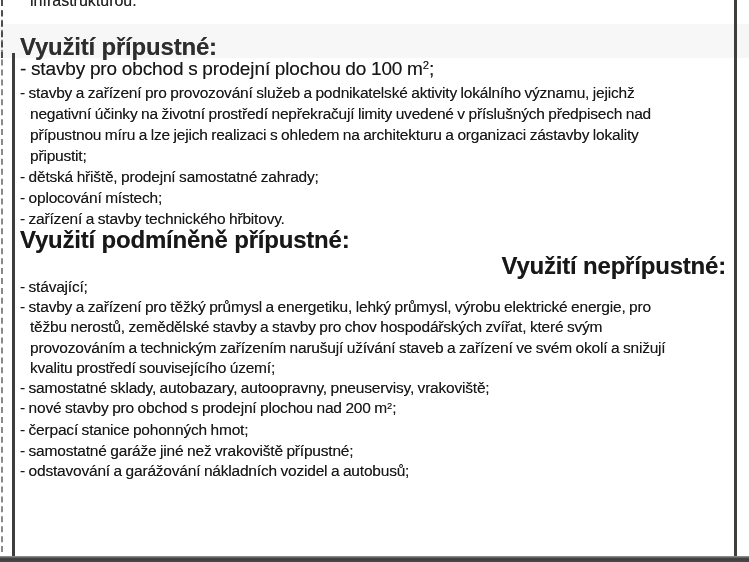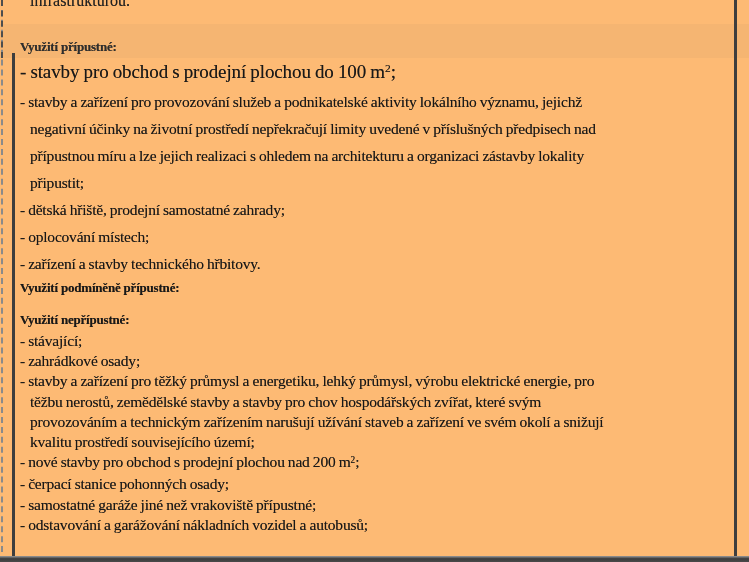--- a/index.html
+++ b/index.html
@@ -4,23 +4,23 @@
 <style>
   html, body {
     margin: 0;
     padding: 0;
     background: #e8e8e8;
   }
   .page {
     position: relative;
     width: 749px;
     height: 562px;
-    background: #fdba74;
+    background: #ffffff;
     overflow: hidden;
-    font-family: Liberation Serif, serif;
+    font-family: Liberation Sans, sans-serif;
     color: #181818;
   }
   
   .page * { text-shadow: 0 0 0.6px rgba(25,25,25,0.55); }
 
   
   .scan-band {
     position: absolute;
     left: 0; right: 0;
     top: 24px; height: 34px;
@@ -73,33 +73,33 @@
     position: absolute;
     left: 10px; top: -9px;
     font-size: 16px;
     line-height: 20px;
     white-space: pre;
     color: #222;
   }
 
   .heading {
     margin: 0;
-    font-size: 13px;
+    font-size: 24px;
     line-height: 22px;
     font-weight: 700;
     letter-spacing: -0.2px;
     white-space: pre;
   }
   .heading.h1 { margin-top: 36px; color: #2e2e2e; }
   .heading.h2 { }
-  .heading.h3 { margin-top: 10px; }
+  .heading.h3 { margin-top: 4px; text-align: right; }
 
   .item {
     font-size: 15.5px;
-    line-height: 27px;
+    line-height: 21px;
     letter-spacing: -0.2px;
     word-spacing: -0.5px;
     white-space: pre;          
     padding-left: 10px;        
     text-indent: -10px;        
   }
   .list-nepripustne .item { line-height: 20.2px; }
   .item.large {
     font-size: 19px;           
     letter-spacing: -0.1px;
@@ -138,27 +138,27 @@
       <div class="item">- dětská hřiště, prodejní samostatné zahrady;</div>
       <div class="item">- oplocování místech;</div>
       <div class="item">- zařízení a stavby technického hřbitovy.</div>
     </div>
 
     <h2 class="heading h2">Využití podmíněně přípustné:</h2>
 
     <h2 class="heading h3">Využití nepřípustné:</h2>
     <div class="list list-nepripustne">
       <div class="item">- stávající;</div>
-      <div class="item">- zahrádkové osady;</div>
       <div class="item">- stavby a zařízení pro těžký průmysl a energetiku, lehký průmysl, výrobu elektrické energie, pro
 těžbu nerostů, zemědělské stavby a stavby pro chov hospodářských zvířat, které svým
 provozováním a technickým zařízením narušují užívání staveb a zařízení ve svém okolí a snižují
 kvalitu prostředí souvisejícího území;</div>
+      <div class="item">- samostatné sklady, autobazary, autoopravny, pneuservisy, vrakoviště;</div>
       <div class="item"><span>- nové stavby pro obchod s prodejní plochou nad 200 m</span><sup class="sq">2</sup><span>;</span></div>
-      <div class="item">- čerpací stanice pohonných osady;</div>
+      <div class="item">- čerpací stanice pohonných hmot;</div>
       <div class="item">- samostatné garáže jiné než vrakoviště přípustné;</div>
       <div class="item">- odstavování a garážování nákladních vozidel a autobusů;</div>
     </div>
 
   </div>
 
   <div class="bottom-bar"></div>
 
 </div>
 

